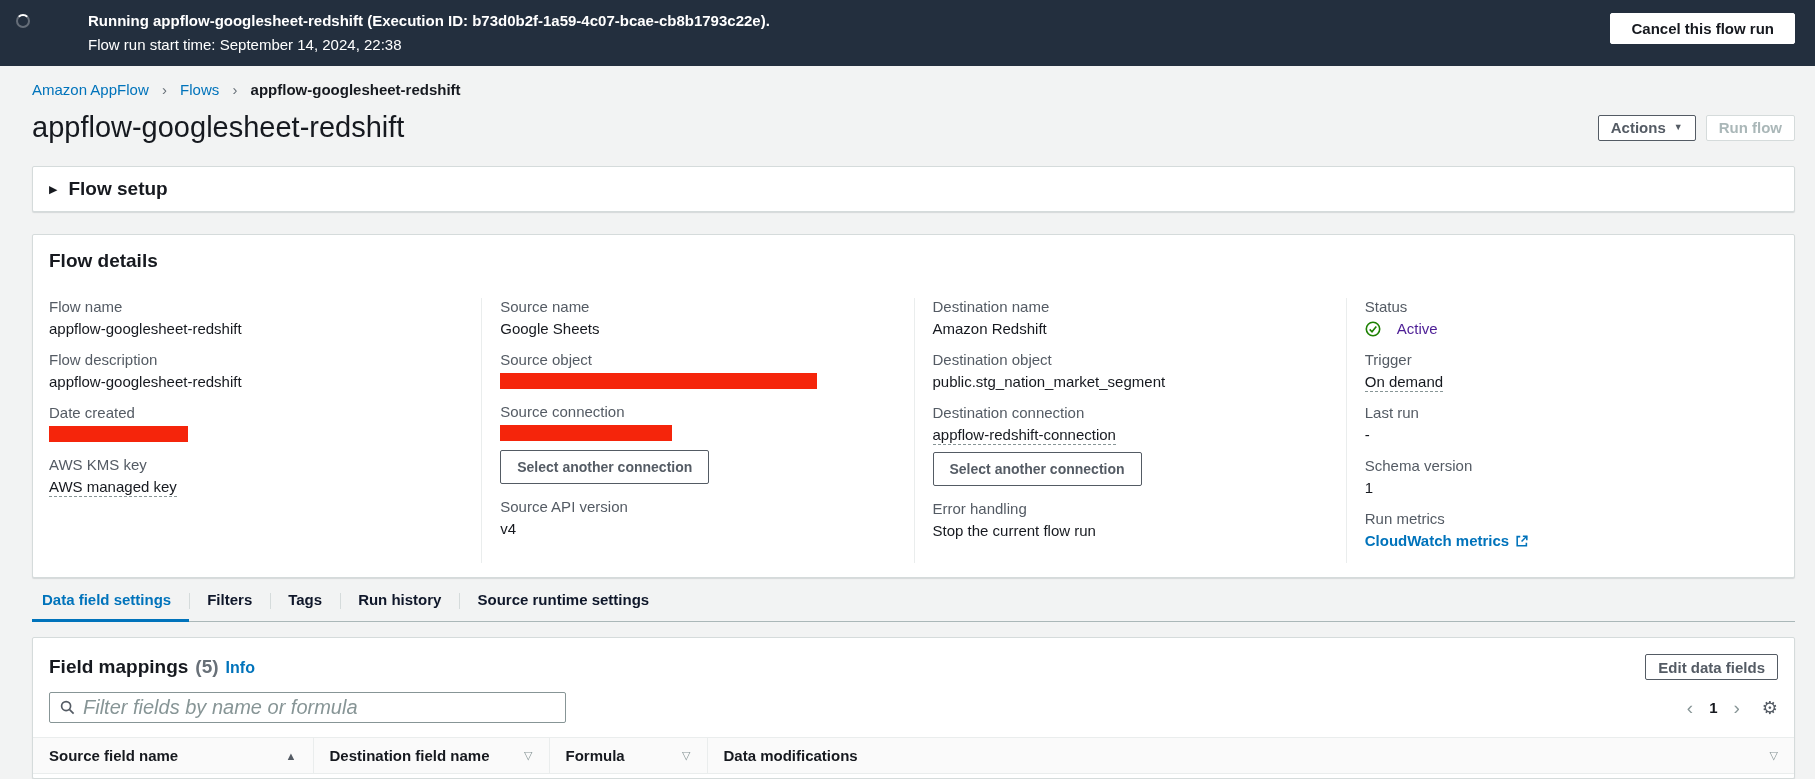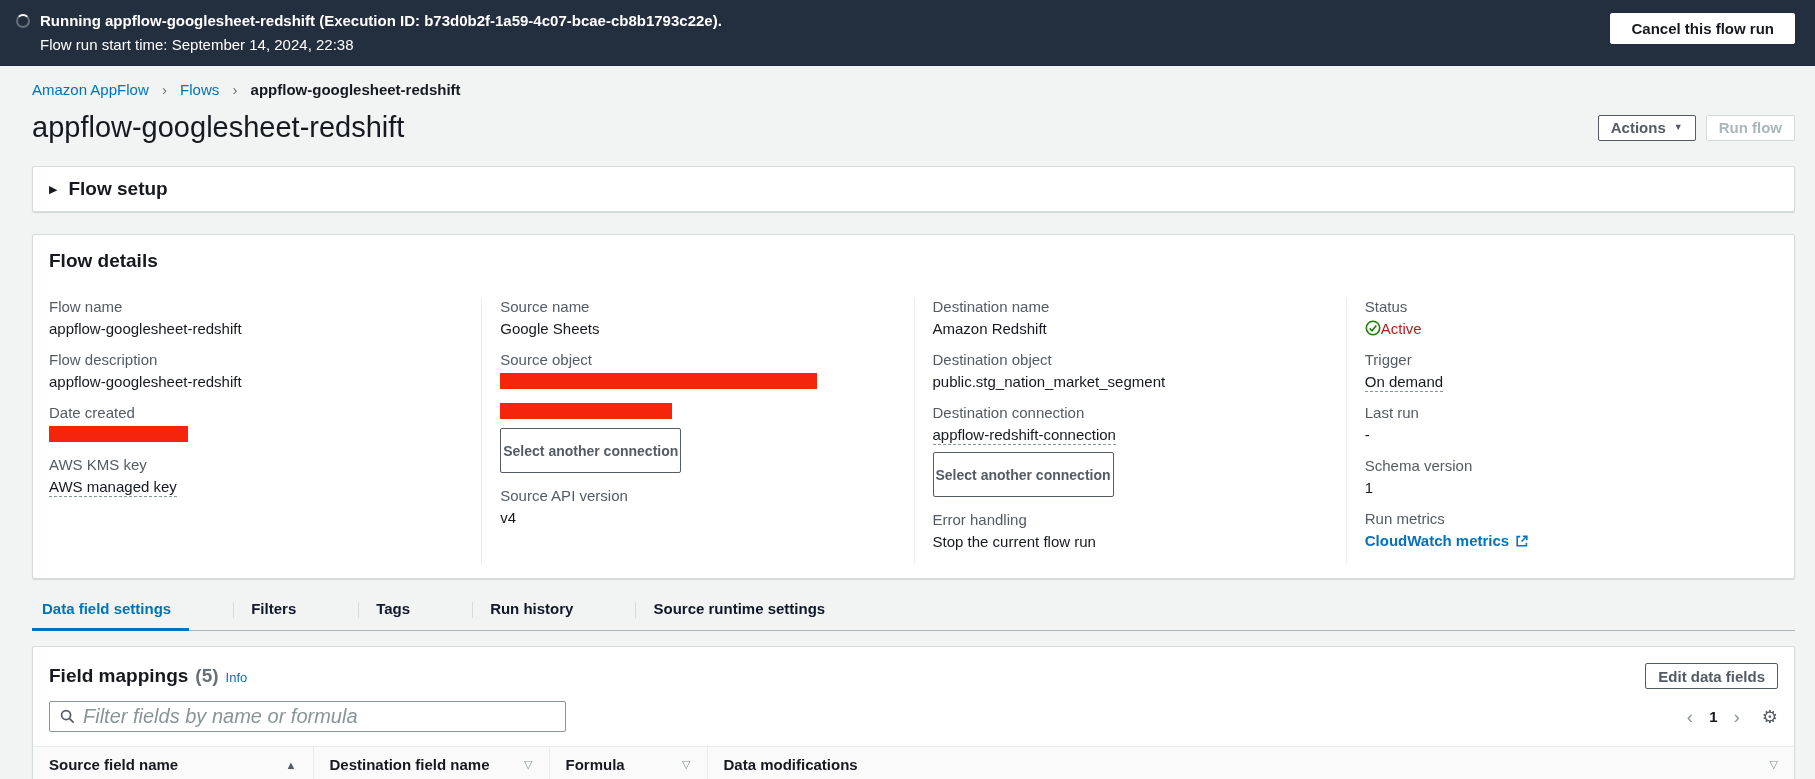--- a/index.html
+++ b/index.html
@@ -12,20 +12,21 @@
   }
 
   
   .flashbar {
     background:#232f3e;
     color:#fff;
     display:flex;
     align-items:flex-start;
     padding:11px 20px 12px 16px;
     min-height:62px;
+    gap:48px;
   }
   .spinner {
     width:14px; height:14px;
     border:2px solid rgba(255,255,255,.3);
     border-top-color:#fff;
     border-radius:50%;
     margin:3px 10px 0 0;
     flex:none;
     animation:spin 1.1s linear infinite;
   }
@@ -57,21 +58,21 @@
   .header-actions { display:flex; gap:10px; }
 
   .btn {
     display:inline-flex; align-items:center; justify-content:center; gap:8px;
     background:#fff; border:1px solid #545b64; border-radius:2px;
     color:#545b64; font-family:inherit; font-weight:700; font-size:15px;
     padding:0 12px; height:26px; cursor:pointer; white-space:nowrap;
   }
   .btn.disabled { border-color:#d5dbdb; color:#aab7b8; cursor:default; }
   .btn .caret { font-size:9px; line-height:1; }
-  .btn.small { height:45px; font-size:14px; padding:0 2px; margin-top:9px; }
+  .btn.small { height:34px; font-size:14px; padding:0 16px; margin-top:9px; }
 
   .panel {
     background:#fff;
     border:1px solid #d5dbdb;
     border-radius:2px;
     box-shadow:0 1px 1px 0 rgba(0,28,36,.12);
   }
 
   
   .flow-setup { margin-top:22px; padding:11px 16px; display:flex; align-items:center; cursor:pointer; }
@@ -85,28 +86,28 @@
   .fd-col { padding-right:18px; }
   .fd-col + .fd-col { border-left:1px solid #eaeded; padding-left:18px; }
   .field { margin-bottom:14px; }
   .field-label { color:#545b64; font-size:15px; line-height:17px; margin-bottom:5px; }
   .field-value { color:#16191f; font-size:15px; line-height:17px; }
   .dashed { border-bottom:1px dashed #879596; padding-bottom:1px; cursor:help; }
   .redacted { display:block; height:16px; background:#f5250b; margin-top:2px; }
   .red-srcobj  { width:317px; }
   .red-srcconn { width:172px; }
   .red-date    { width:139px; }
-  .status { display:flex; align-items:flex-start; gap:0; color:#b91c1c; }
+  .status { display:flex; align-items:center; gap:16px; color:#4c1d95; }
   .ext-link {
     display:inline-flex; align-items:center; gap:6px;
     color:#0073bb; font-weight:700; text-decoration:none; cursor:pointer;
   }
 
   
-  .tabs { display:flex; margin-top:16px; border-bottom:1px solid #aab7b8;gap:44px; }
+  .tabs { display:flex; margin-top:8px; border-bottom:1px solid #aab7b8; }
   .tab {
     position:relative; padding:5px 18px 13px;
     font-weight:700; font-size:15px; color:#0f172a; cursor:pointer; white-space:nowrap;
   }
   .tab:first-child { padding-left:10px; }
   .tab + .tab::before {
     content:""; position:absolute; left:0; top:7px; bottom:12px;
     width:1px; background:#d5dbdb;
   }
   .tab.active { color:#0073bb; }
@@ -117,21 +118,21 @@
 
   
   .field-mappings { margin-top:15px; padding:0 0 4px; }
   .fm-header {
     display:flex; justify-content:space-between; align-items:center;
     padding:16px 16px 10px;
   }
   .fm-title-wrap { display:flex; align-items:baseline; gap:7px; }
   .fm-title { font-size:19px; font-weight:700; }
   .fm-count { font-size:19px; font-weight:700; color:#687078; }
-  .info-link { font-size:13px; font-weight:400; color:#0073bb; text-decoration:none; cursor:pointer; }
+  .info-link { font-size:16px; font-weight:700; color:#0073bb; text-decoration:none; cursor:pointer; }
   .fm-toolbar {
     display:flex; justify-content:space-between; align-items:center;
     padding:2px 16px 14px;
   }
   .filter-box {
     display:flex; align-items:center; gap:8px;
     width:517px; height:31px;
     background:#fff; border:1px solid #879596; border-radius:2px;
     padding:0 10px;
   }
@@ -222,20 +223,21 @@
       <div class="fd-col">
         <div class="field">
           <div class="field-label">Source name</div>
           <div class="field-value">Google Sheets</div>
         </div>
         <div class="field">
           <div class="field-label">Source object</div>
           <span class="redacted red-srcobj"></span>
         </div>
         <div class="field">
+          <div class="field-label">Source connection</div>
           <span class="redacted red-srcconn"></span>
           <button class="btn small">Select another connection</button>
         </div>
         <div class="field">
           <div class="field-label">Source API version</div>
           <div class="field-value">v4</div>
         </div>
       </div>
 
       <div class="fd-col">

